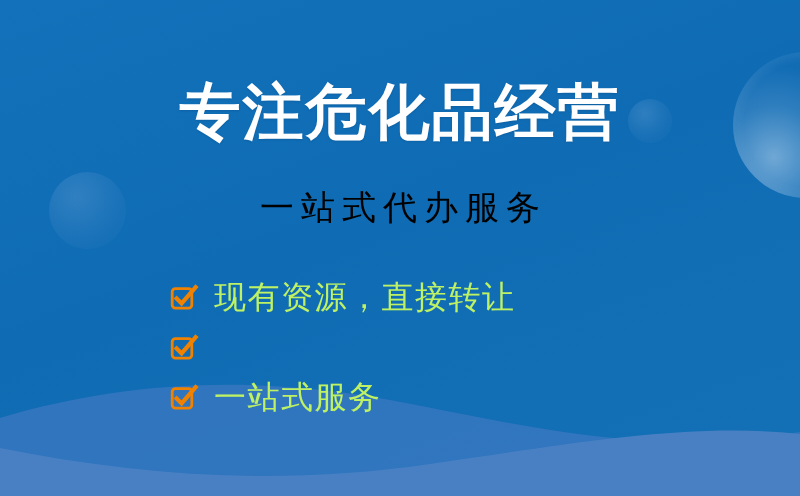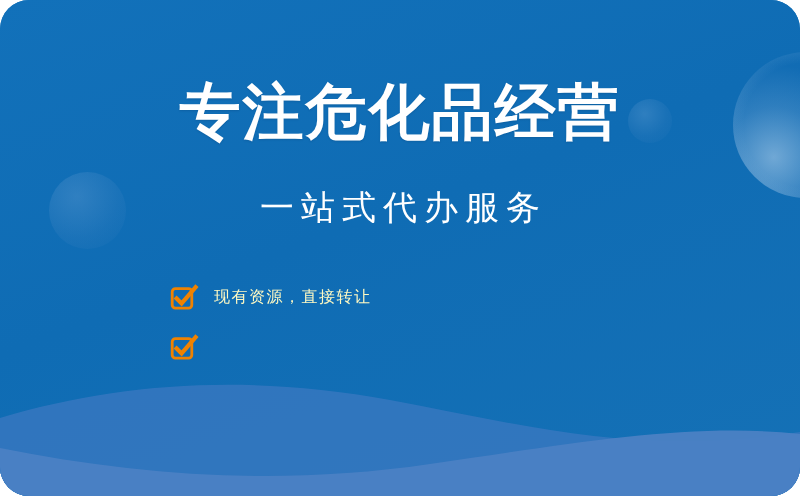--- a/index.html
+++ b/index.html
@@ -7,21 +7,20 @@
     padding: 0;
     background: #ffffff;
   }
   #banner {
     position: relative;
     width: 800px;
     height: 496px;
     overflow: hidden;
     background: #1070b8;
     font-family: "DejaVu Sans", "Liberation Sans", sans-serif;
-    border-radius: 29px;
     -webkit-font-smoothing: antialiased;
   }
 
   
   .bg-layer {
     position: absolute;
     inset: 0;
     overflow: hidden;
   }
   .bg-base {
@@ -90,21 +89,21 @@
     letter-spacing: 2px;
     text-shadow: 0 1px 2px rgba(0,40,80,0.18);
     white-space: nowrap;
   }
   .subhead {
     position: absolute;
     left: 0;
     top: 185px;
     width: 800px;
     text-align: center;
-    color: #ffffff;
+    color: #000000;
     font-size: 34px;
     line-height: 44px;
     letter-spacing: 7px;
     text-indent: 7px;
     font-weight: 400;
     white-space: nowrap;
   }
 
   .feature-list {
     position: absolute;
@@ -122,22 +121,22 @@
   }
   .check-icon {
     flex: 0 0 auto;
     width: 28px;
     height: 28px;
     margin-right: 16px;
     display: block;
     overflow: visible;
   }
   .feature-label {
-    color: #fef9c3;
-    font-size: 16px;
+    color: #bef264;
+    font-size: 32px;
     line-height: 28px;
     letter-spacing: 1.5px;
     white-space: nowrap;
   }
 </style>
 </head>
 <body>
 
 <div id="banner">
 
@@ -174,16 +173,23 @@
         <span class="feature-label">现有资源，直接转让</span>
       </li>
 
       <li class="feature-item">
         <svg class="check-icon" viewBox="0 0 28 28">
           <rect x="2.2" y="5.6" width="19.6" height="19.6" rx="3.2" ry="3.2" fill="none" stroke="#f08200" stroke-width="2.8"></rect>
           <path d="M6.6 15.4 L11.6 20.4 L25.6 4.2" fill="none" stroke="#f08200" stroke-width="4.2" stroke-linecap="square" stroke-linejoin="miter"></path>
         </svg>
       </li>
 
+      <li class="feature-item">
+        <svg class="check-icon" viewBox="0 0 28 28">
+          <rect x="2.2" y="5.6" width="19.6" height="19.6" rx="3.2" ry="3.2" fill="none" stroke="#f08200" stroke-width="2.8"></rect>
+          <path d="M6.6 15.4 L11.6 20.4 L25.6 4.2" fill="none" stroke="#f08200" stroke-width="4.2" stroke-linecap="square" stroke-linejoin="miter"></path>
+        </svg>
+        <span class="feature-label">一站式服务</span>
+      </li>
 
     </ul>
   </div>
 </div>
 
 </body></html>

